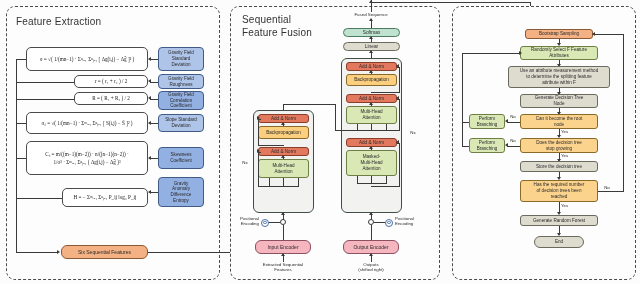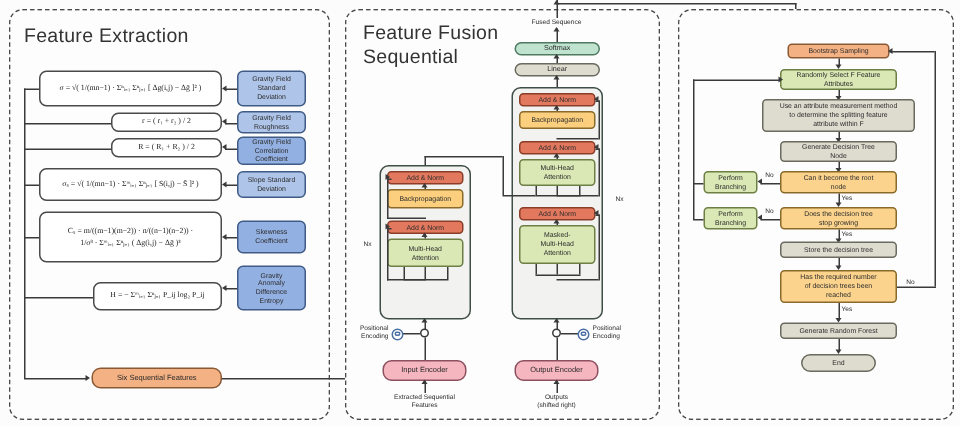--- a/index.html
+++ b/index.html
@@ -1,21 +1,21 @@
 <!DOCTYPE html>
 <html><head>
 <meta charset="utf-8">
 <style>
   html,body{margin:0;padding:0;background:#fbfbfb;}
   body{width:640px;height:284px;font-family:"Liberation Sans",sans-serif;overflow:hidden;position:relative;}
   .canvas{position:relative;width:640px;height:284px;background:#fcfcfc;}
 
   
   .panel{position:absolute;border:1.4px dashed #4a4a4a;border-radius:9px;background:#fdfdfd;}
-  .panel-title{position:absolute;font-size:13px;color:#333;letter-spacing:.2px;line-height:1.25;}
+  .panel-title{position:absolute;font-size:10px;color:#333;letter-spacing:.2px;line-height:1.25;}
 
   
   .box{position:absolute;box-sizing:border-box;border:0.9px solid #5a5a5a;border-radius:4px;
        display:flex;align-items:center;justify-content:center;text-align:center;
        font-size:4.6px;color:#2b2b2b;line-height:1.25;padding:1px 2px;}
   .box.r6{border-radius:6px;}
   .box.sq{border-radius:3px;}
   .formula{background:#ffffff;border:1.1px solid #4a4a4a;border-radius:5px;
            font-family:"Liberation Serif",serif;font-size:5.2px;color:#1a1a1a;}
   .blue{background:#aec4e8;border-color:#3f5b86;}
@@ -119,22 +119,22 @@
   <div class="ln h" style="left:16px;top:252px;width:42px;"></div>
   <div class="ar rt" style="left:57px;top:249.8px;"></div>
 
   <div class="box orange r6" style="left:61px;top:245px;width:87px;height:14px;font-size:5px;">Six Sequential Features</div>
 
   <div class="ln h" style="left:148px;top:252px;width:90px;"></div>
   <div class="ar rt" style="left:237px;top:249.8px;"></div>
 
   <div class="panel" style="left:230px;top:6px;width:208px;height:272px;"></div>
   <div class="panel-title" style="left:242px;top:14px;">
+    <div>Sequential</div>
     <div>Feature Fusion</div>
-    <div>Sequential</div>
   </div>
 
   <div class="lbl" style="left:336px;top:12px;width:70px;">Fused Sequence</div>
   <div class="ln v" style="left:371px;top:0px;height:12px;"></div>
   <div class="ar up" style="left:369px;top:0px;"></div>
   <div class="ln v" style="left:371px;top:19px;height:9px;"></div>
   <div class="ar up" style="left:369px;top:18px;"></div>
 
   <div class="box mint r6" style="left:343px;top:28px;width:57px;height:9px;font-size:4.8px;">Softmax</div>
   <div class="ln v" style="left:371px;top:37px;height:5px;"></div>

